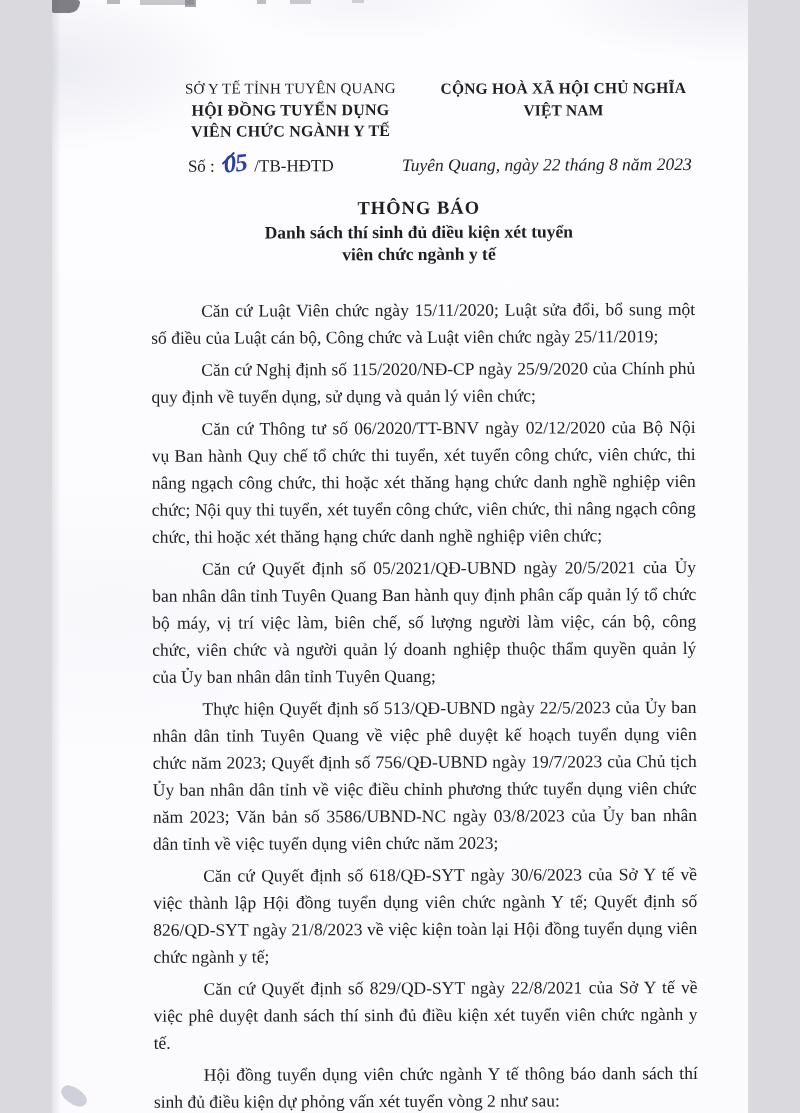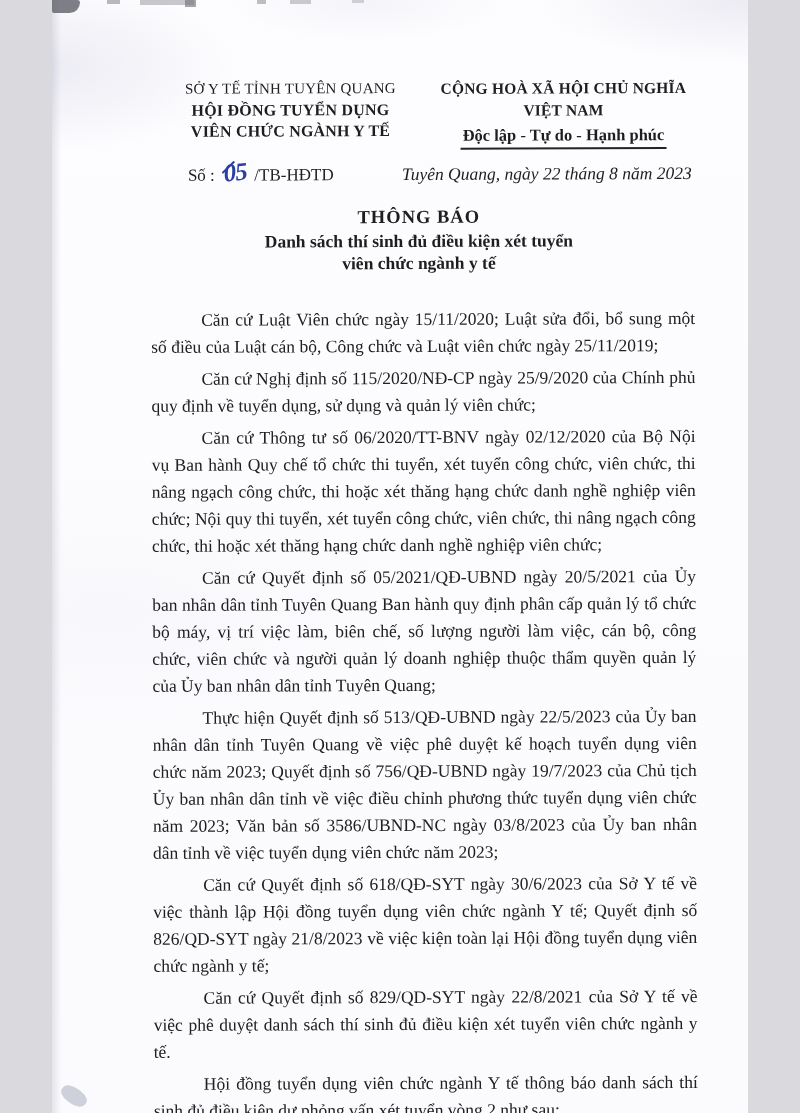--- a/index.html
+++ b/index.html
@@ -71,21 +71,20 @@
   <div class="sheet">
 
     <div class="header">
       <div class="agency">
         <div class="l1">SỞ Y TẾ TỈNH TUYÊN QUANG</div>
         <div class="l2">HỘI ĐỒNG TUYỂN DỤNG</div>
         <div class="l3">VIÊN CHỨC NGÀNH Y TẾ</div>
       </div>
       <div class="national">
         <div class="l1">CỘNG HOÀ XÃ HỘI CHỦ NGHĨA VIỆT NAM</div>
-        <div class="l2">Độc lập - Tự do - Hạnh phúc</div>
       </div>
     </div>
 
     <div class="meta-row">
       <div class="doc-number">
         <span>Số :</span>
         <span class="handwritten">
           <span class="handwritten-slash"></span><span>05</span>
         </span>
         <span>/TB-HĐTD</span>

